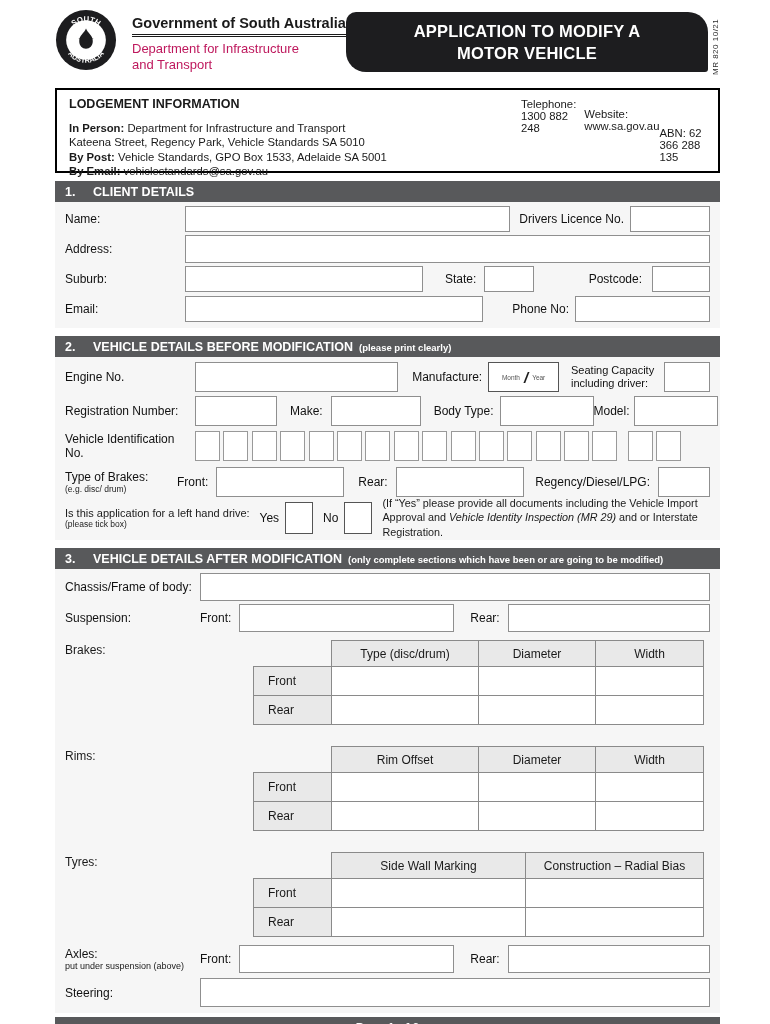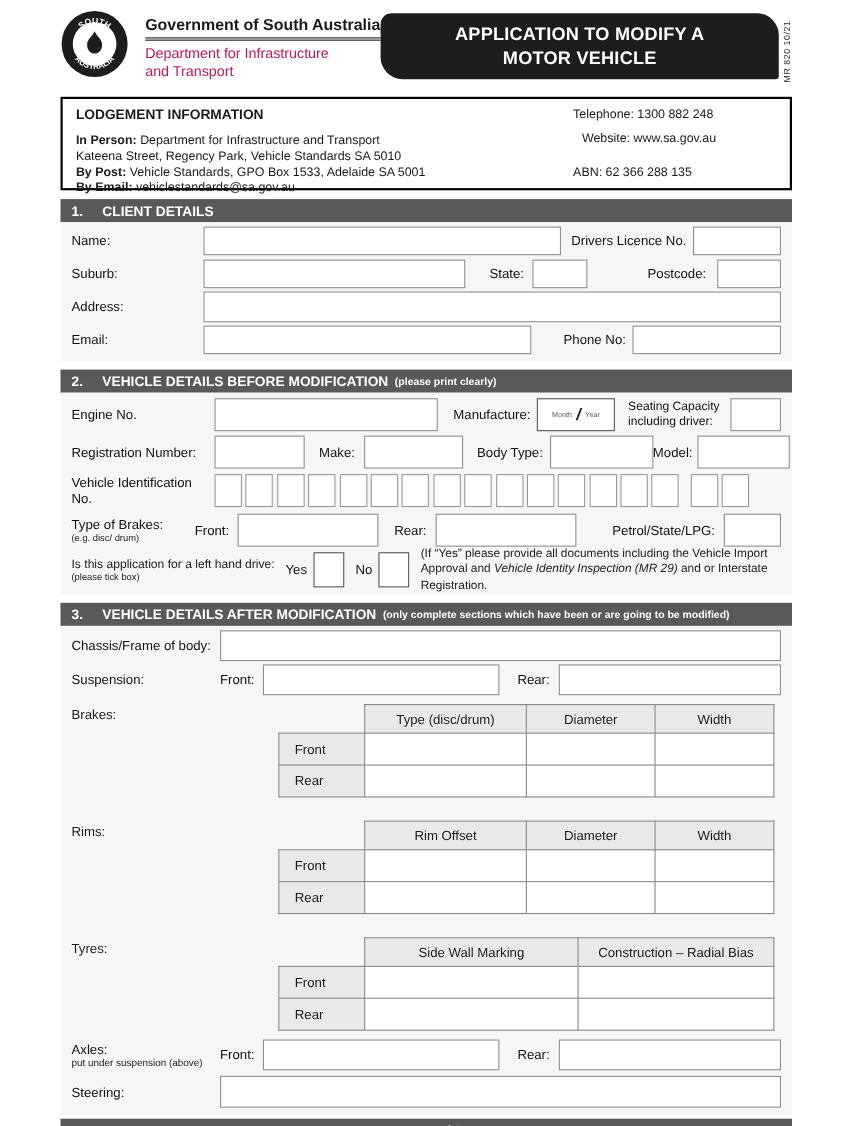--- a/index.html
+++ b/index.html
@@ -29,21 +29,21 @@
     font-size: 8px; color: #2e2e2e; margin-left: 3px; margin-top: 6px; height: 60px;
     text-align: left; letter-spacing: 0.5px;
   }
 
   
   .lodge { margin-top: 12px; border: 2px solid #000; background: #fff; height: 85px; display: flex; padding: 7px 12px 6px 12px; }
   .lodge-left { flex: 1; }
   .lodge-title { font-size: 12.5px; font-weight: bold; }
   .lodge-lines { margin-top: 10px; font-size: 11.3px; line-height: 1.28; }
   .lodge-lines b { font-weight: bold; }
-  .lodge-right { width: 185px; display: flex; flex-direction: column; font-size: 11.3px; padding: 1px 0 2px 0; }
+  .lodge-right { width: 185px; display: flex; flex-direction: row; font-size: 11.3px; padding: 1px 0 2px 0; }
   .lodge-right .mid { margin-top: 10px; padding-left: 8px; }
   .lodge-right .bot { margin-top: auto; }
 
   
   .section { margin-top: 8px; }
   .sec-head { height: 21px; background: #58595B; color: #fff; display: flex; align-items: center; font-size: 12.5px; font-weight: bold; padding-left: 10px; }
   .sec-num { width: 28px; }
   .sec-sub { font-size: 9.5px; font-weight: bold; margin-left: 6px; padding-top: 2px; }
   .sec-body { background: #f6f6f6; padding: 2px 10px 4px 10px; }
 
@@ -159,30 +159,30 @@
       <span>CLIENT DETAILS</span>
     </div>
     <div class="sec-body">
       <div class="frow s1row">
         <span class="lab w-lab1">Name:</span>
         <input class="inp" style="width: 325px;">
         <span class="lab ml-auto">Drivers Licence No.</span>
         <input class="inp" style="width: 80px; margin-left: 6px;">
       </div>
       <div class="frow s1row">
+        <span class="lab w-lab1">Address:</span>
+        <input class="inp" style="flex: 1 1 0%; height: 28px;">
+      </div>
+      <div class="frow s1row">
         <span class="lab w-lab1">Suburb:</span>
         <input class="inp" style="width: 238px;">
         <span class="lab" style="margin-left:22px">State:</span>
         <input class="inp" style="width: 50px; margin-left: 8px;">
         <span class="lab ml-auto">Postcode:</span>
         <input class="inp" style="width: 58px; margin-left: 10px;">
-      </div>
-      <div class="frow s1row">
-        <span class="lab w-lab1">Address:</span>
-        <input class="inp" style="flex: 1 1 0%; height: 28px;">
       </div>
       <div class="frow s1row">
         <span class="lab w-lab1">Email:</span>
         <input class="inp" style="width: 298px;">
         <span class="lab ml-auto">Phone No:</span>
         <input class="inp" style="width: 135px; margin-left: 6px;">
       </div>
     </div>
   </div>
 
@@ -242,21 +242,21 @@
       </div>
       <div class="frow s2r4">
         <span class="labstack" style="width:112px">
           <span class="lab">Type of Brakes:</span>
           <span class="note">(e.g. disc/ drum)</span>
         </span>
         <span class="lab">Front:</span>
         <input class="inp" style="width: 128px; height: 30px; margin-left: 8px;">
         <span class="lab" style="margin-left:14px">Rear:</span>
         <input class="inp" style="width: 128px; height: 30px; margin-left: 8px;">
-        <span class="lab ml-auto">Petrol/State/LPG:</span>
+        <span class="lab ml-auto">Regency/Diesel/LPG:</span>
         <input class="inp" style="width: 52px; height: 30px; margin-left: 8px;">
       </div>
       <div class="frow s2r5">
         <span class="labstack lhd-left">
           <span class="lhd-q">Is this application for a left hand drive:</span>
           <span class="note">(please tick box)</span>
         </span>
         <span class="lab">Yes</span>
         <input class="tick" style="margin-left: 6px;">
         <span class="lab" style="margin-left:10px">No</span>

